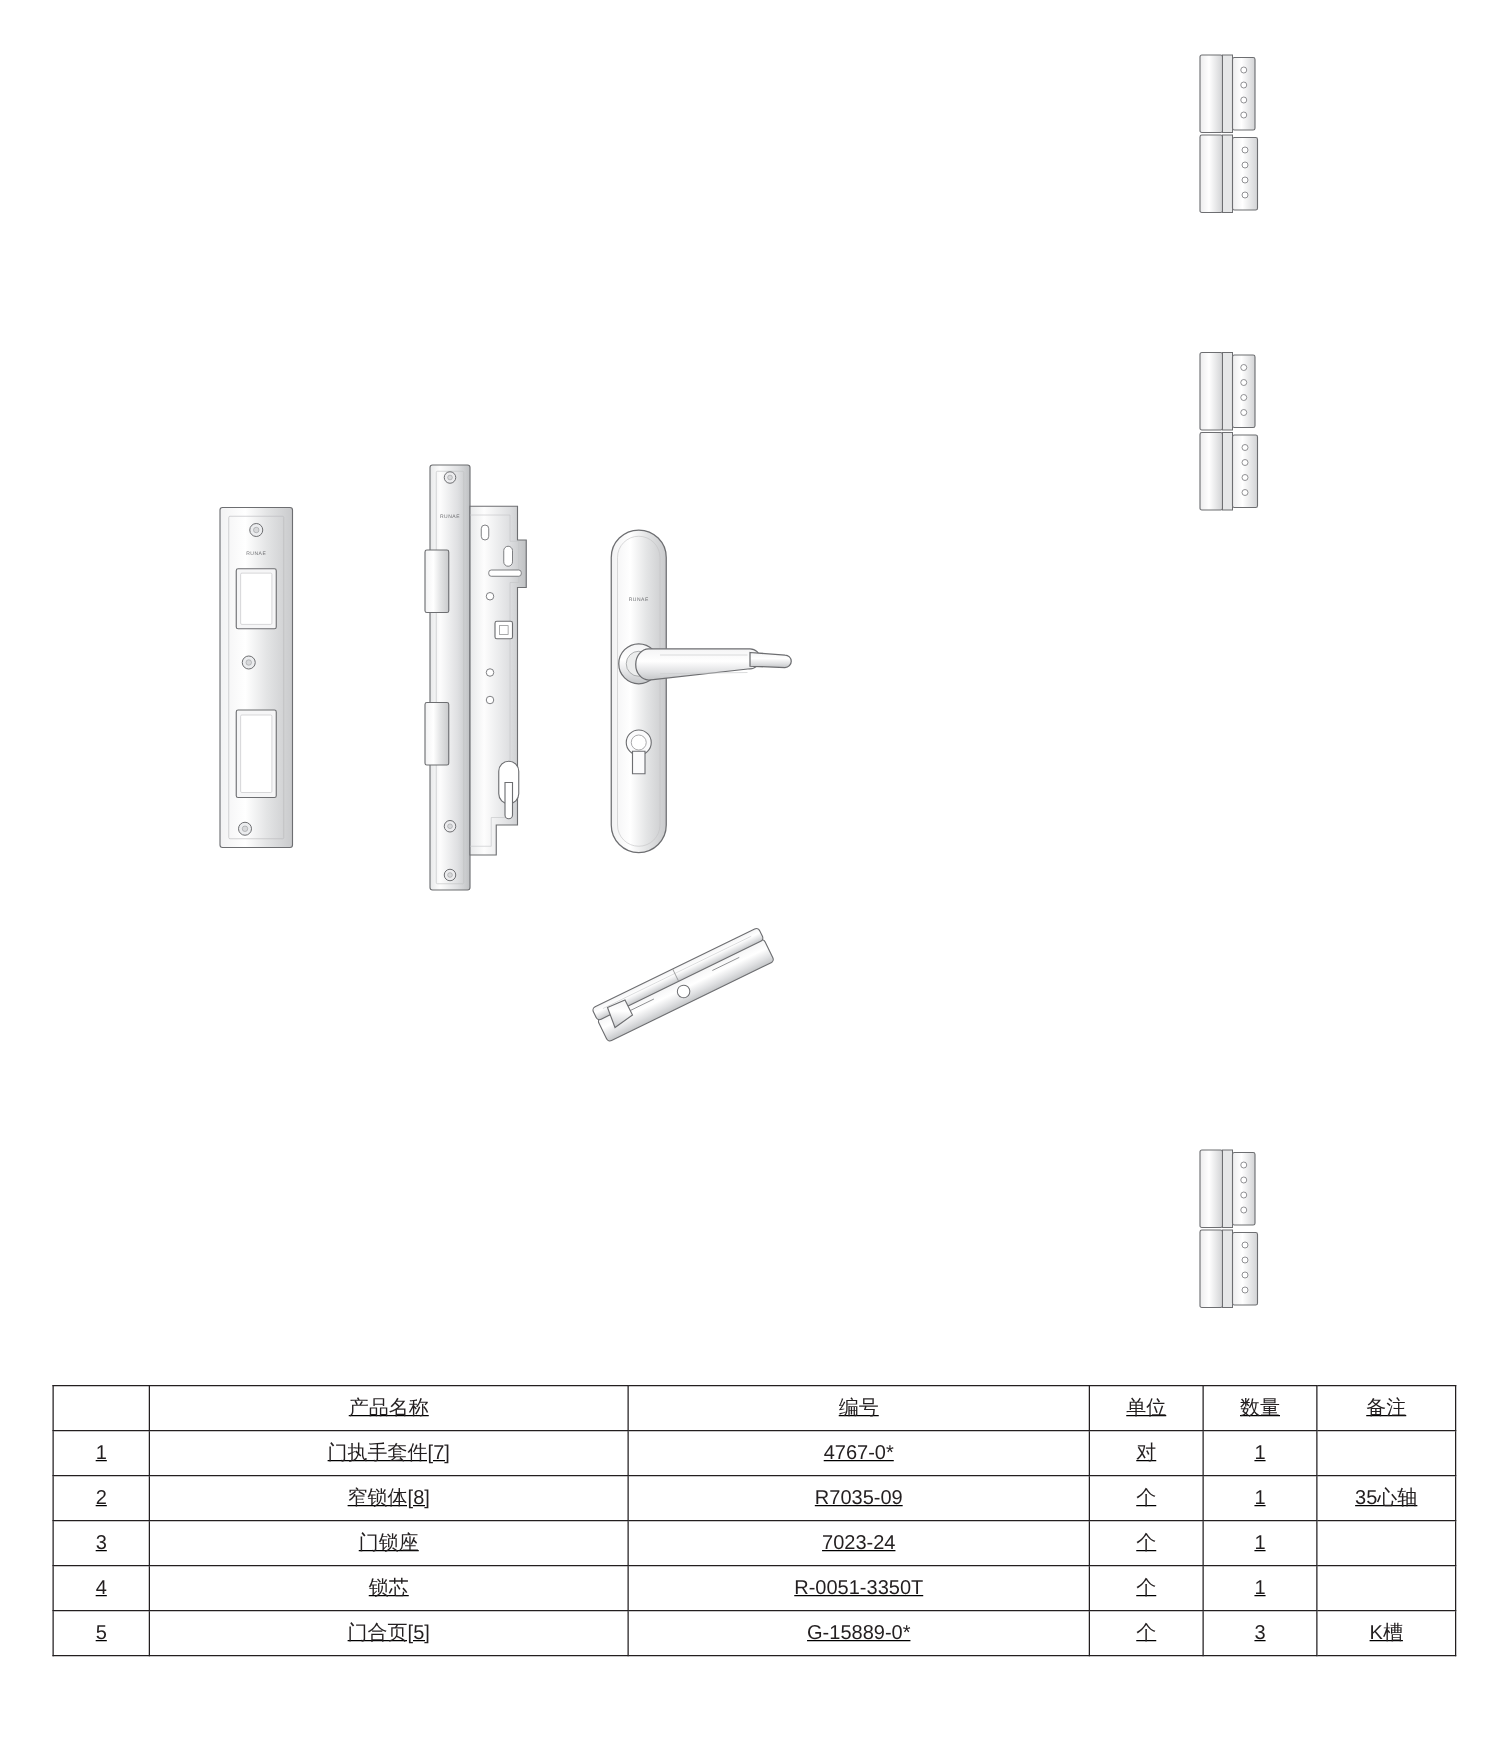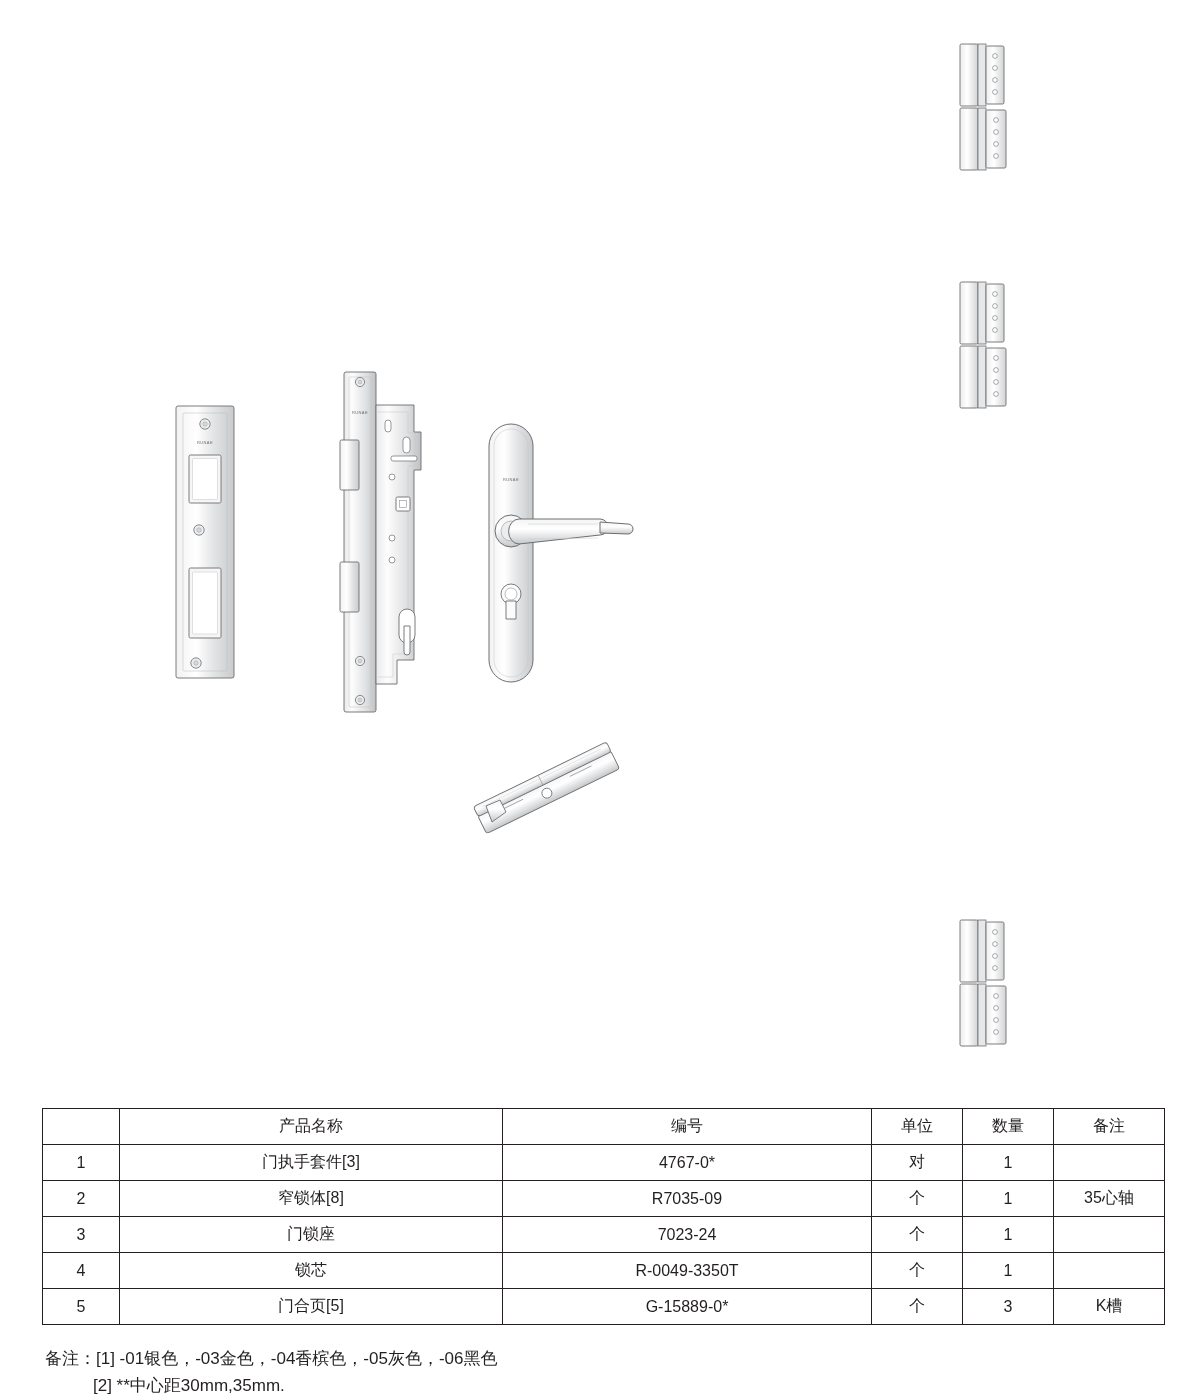--- a/index.html
+++ b/index.html
@@ -31,20 +31,21 @@
   .drawing svg { display: block; }
 
   
   .parts-table {
     position: absolute;
     left: 42px;
     top: 1108px;
     width: 1116px;
     border-collapse: collapse;
     table-layout: fixed;
+    text-decoration: underline;
   }
   .parts-table td, .parts-table th {
     border: 1px solid #231f20;
     height: 35px;
     text-align: center;
     vertical-align: middle;
     font-size: 16px;
     font-weight: normal;
     padding: 0;
     color: #231f20;
@@ -276,21 +277,21 @@
         <th class="col-name">产品名称</th>
         <th class="col-code">编号</th>
         <th class="col-unit">单位</th>
         <th class="col-qty">数量</th>
         <th class="col-rem">备注</th>
       </tr>
     </thead>
     <tbody>
       <tr>
         <td>1</td>
-        <td>门执手套件[3]</td>
+        <td>门执手套件[7]</td>
         <td>4767-0*</td>
         <td>对</td>
         <td>1</td>
         <td></td>
       </tr>
       <tr>
         <td>2</td>
         <td>窄锁体[8]</td>
         <td>R7035-09</td>
         <td>个</td>
@@ -301,34 +302,30 @@
         <td>3</td>
         <td>门锁座</td>
         <td>7023-24</td>
         <td>个</td>
         <td>1</td>
         <td></td>
       </tr>
       <tr>
         <td>4</td>
         <td>锁芯</td>
-        <td>R-0049-3350T</td>
+        <td>R-0051-3350T</td>
         <td>个</td>
         <td>1</td>
         <td></td>
       </tr>
       <tr>
         <td>5</td>
         <td>门合页[5]</td>
         <td>G-15889-0*</td>
         <td>个</td>
         <td>3</td>
         <td class="rem-small">K槽</td>
       </tr>
     </tbody>
   </table>
 
-  <div class="notes">
-    <div class="note-line">备注：[1] -01银色，-03金色，-04香槟色，-05灰色，-06黑色</div>
-    <div class="note-line note-indent">[2] **中心距30mm,35mm.</div>
-  </div>
 
 </div>
 
 </body></html>

